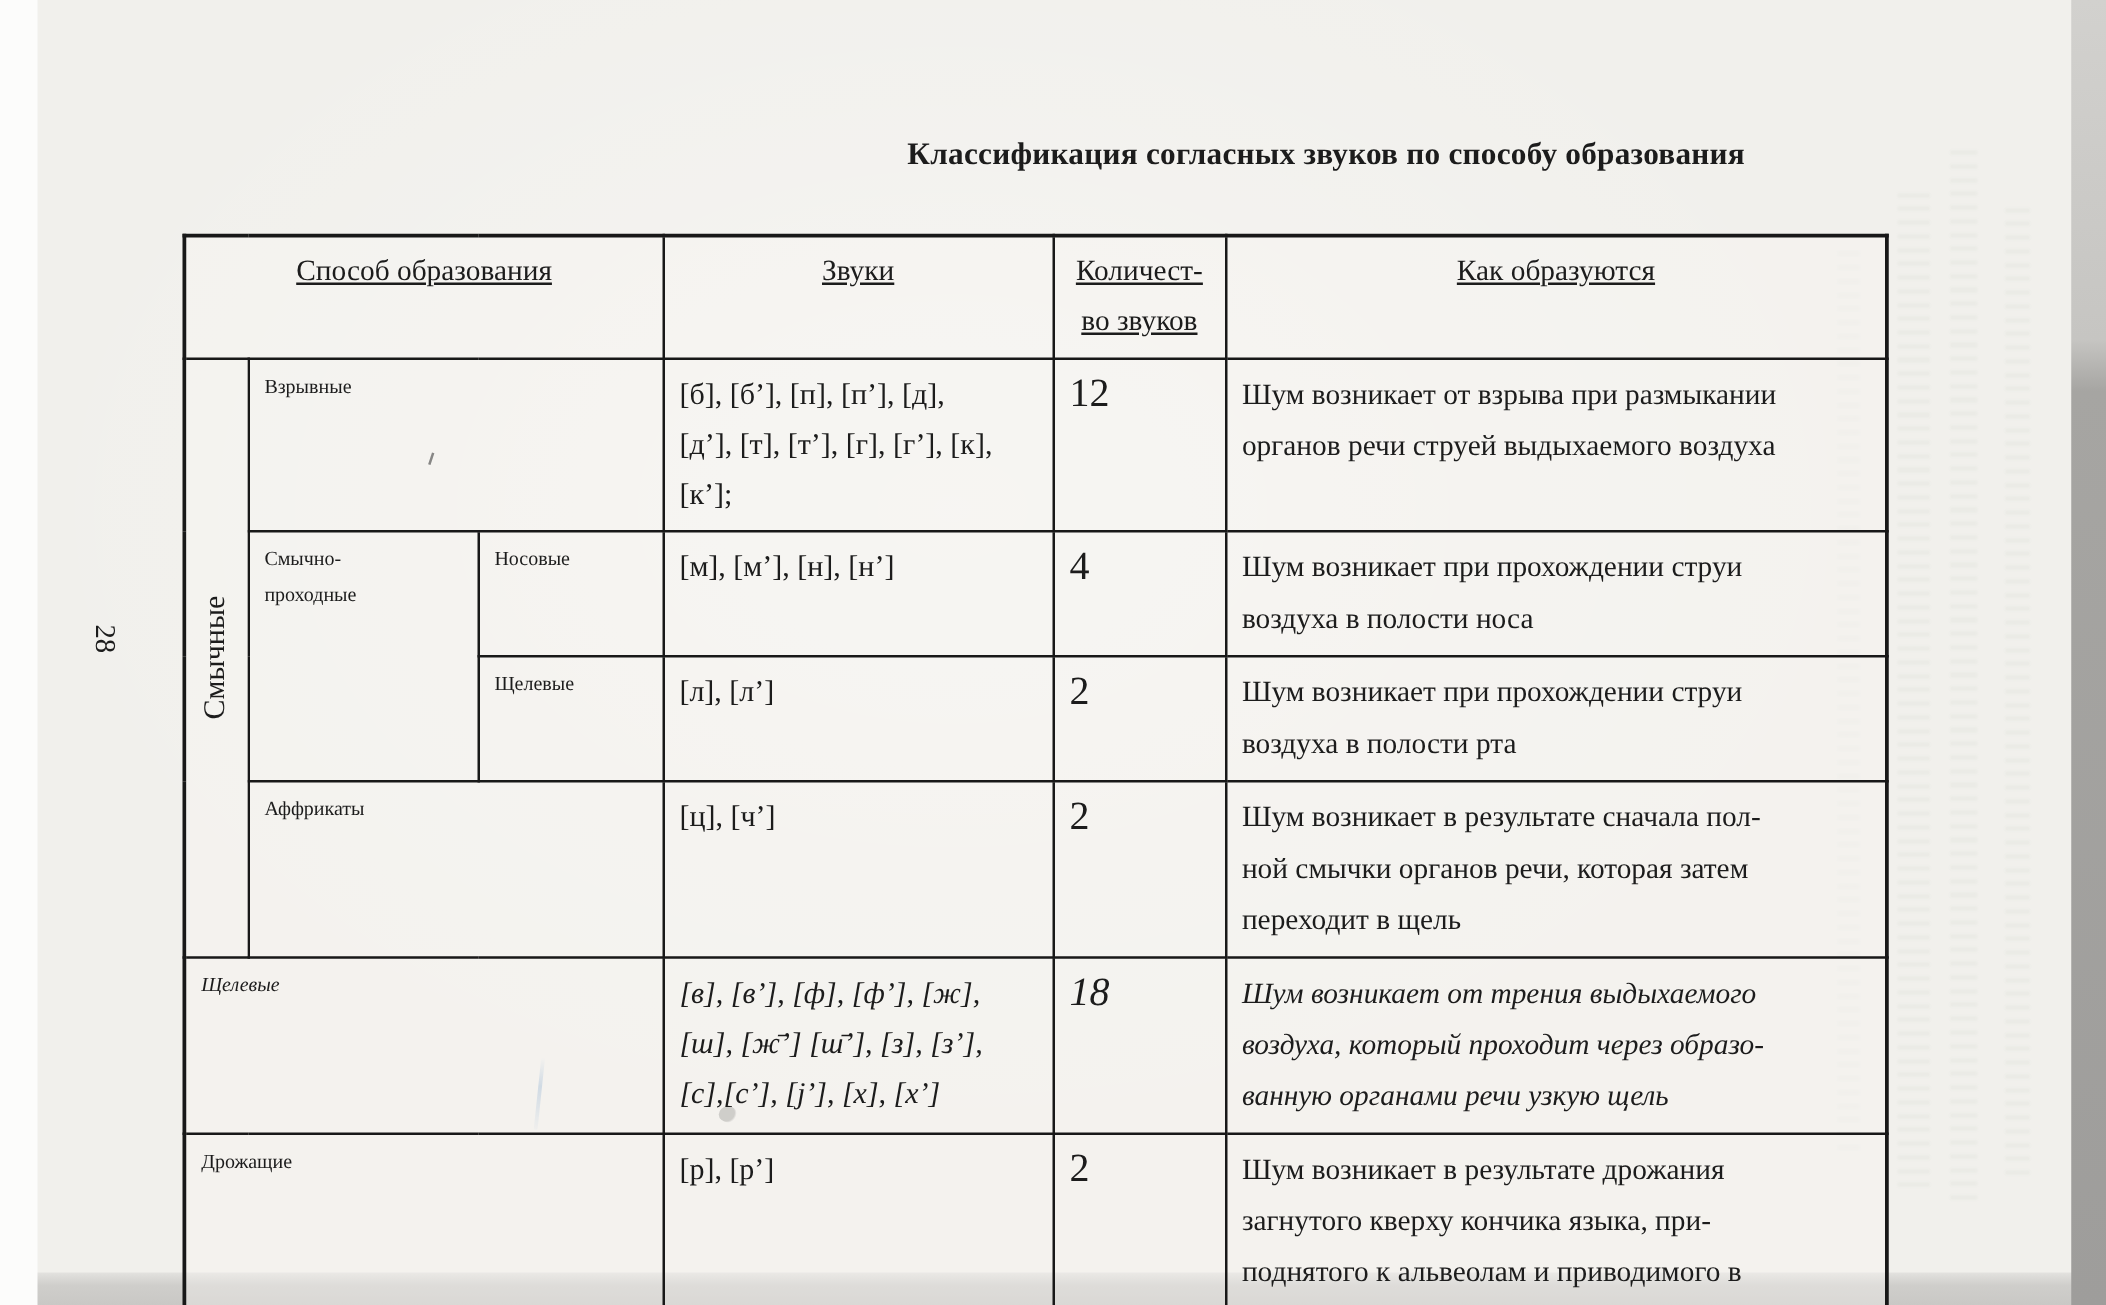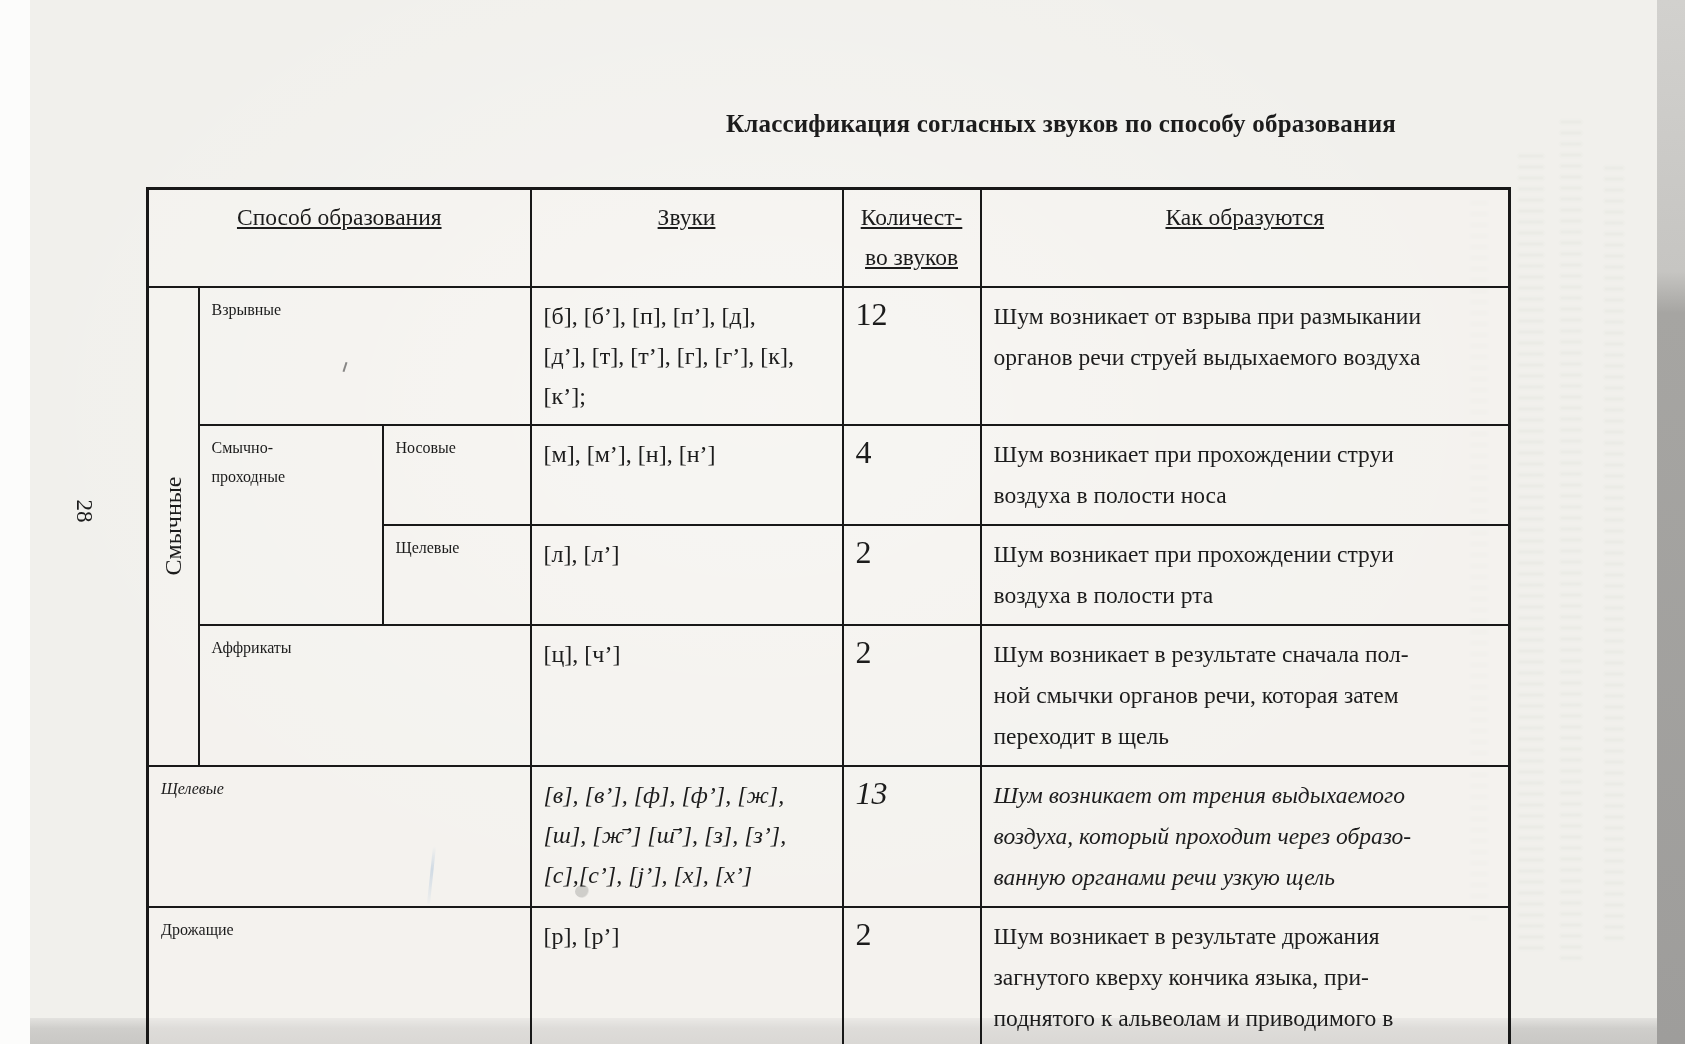--- a/index.html
+++ b/index.html
@@ -138,21 +138,21 @@
     <td class="cnt">2</td>
     <td class="dsc ml">Шум возникает в результате сначала пол-
 ной смычки органов речи, которая затем
 переходит в щель</td>
   </tr>
   <tr class="r5">
     <td class="mth" colspan="3">Щелевые</td>
     <td class="snd ml">[в], [в’], [ф], [ф’], [ж],
 [ш], [ж̄’] [ш̄’], [з], [з’],
 [с],[с’], [j’], [х], [х’]</td>
-    <td class="cnt">13</td>
+    <td class="cnt">18</td>
     <td class="dsc ml">Шум возникает от трения выдыхаемого
 воздуха, который проходит через образо-
 ванную органами речи узкую щель</td>
   </tr>
   <tr class="r6">
     <td class="mth" colspan="3">Дрожащие</td>
     <td class="snd ml">[р], [р’]</td>
     <td class="cnt">2</td>
     <td class="dsc ml">Шум возникает в результате дрожания
 загнутого кверху кончика языка, при-

